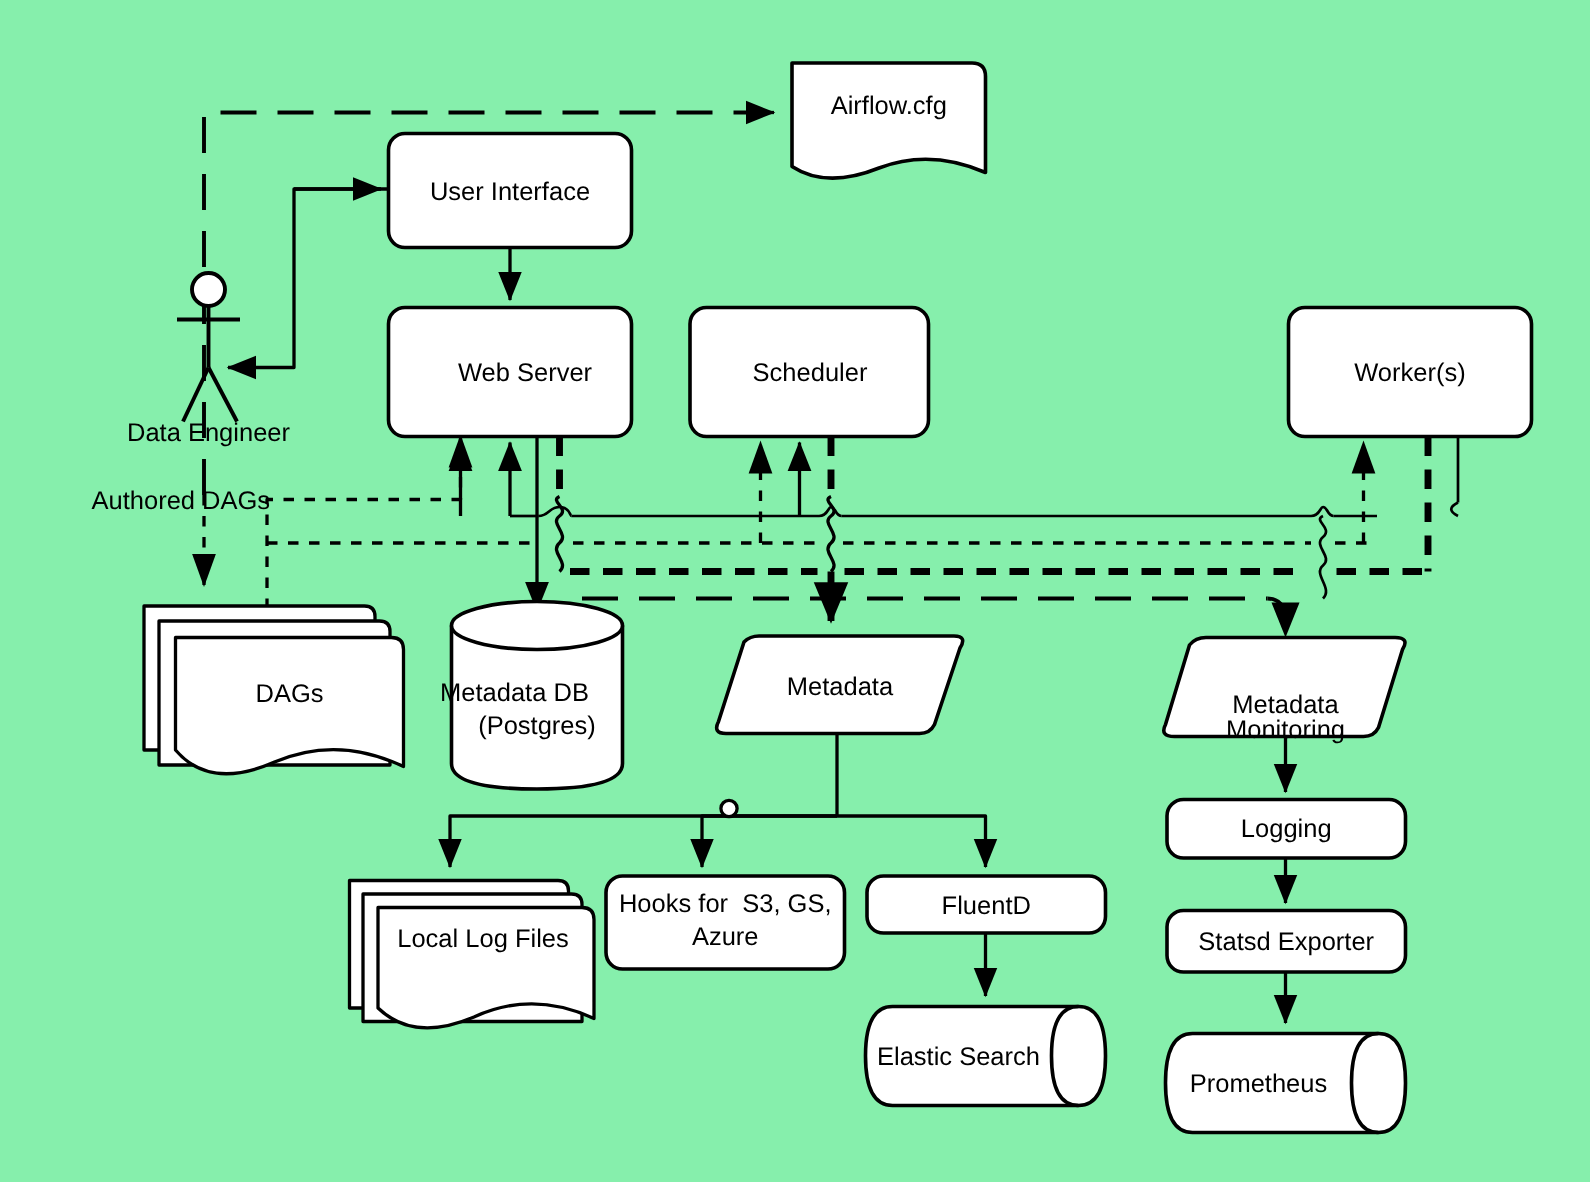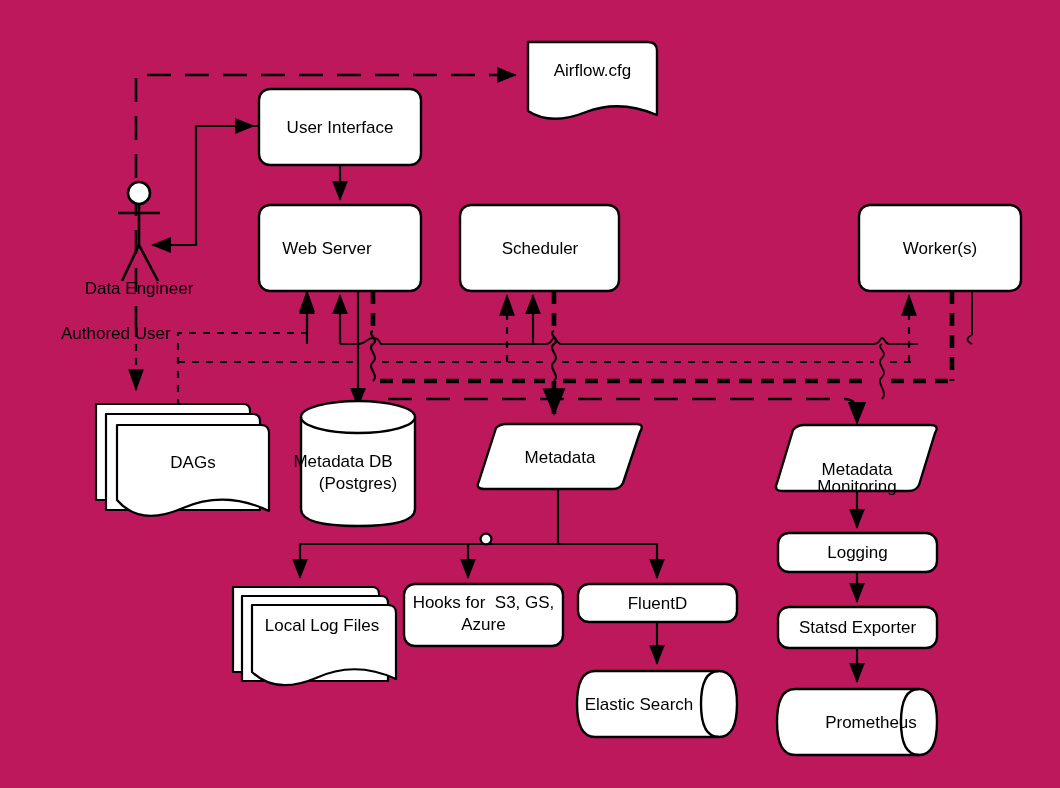--- a/index.html
+++ b/index.html
@@ -8,21 +8,21 @@
     padding: 0;
     background: #ffffff;
   }
   body {
     font-family: "Liberation Sans", sans-serif;
   }
   #diagram-root {
     position: relative;
     width: 1060px;
     height: 788px;
-    background: #be185d;
+    background: #86efac;
     overflow: hidden;
   }
   svg#diagram-svg {
     position: absolute;
     top: 0;
     left: 0;
     width: 1060px;
     height: 788px;
     display: block;
   }
@@ -344,29 +344,29 @@
       <path class="shape-fill" d="M795,689 L919,689 Q937,689 937,722 Q937,755 919,755 L795,755 Q777,755 777,722 Q777,689 795,689 Z"></path>
       <path class="nofill" d="M919,689 Q901,689 901,722 Q901,755 919,755"></path>
     </g>
 
   </svg>
 
   <div class="node-label" style="left:528px; top:60px; width:129px;">Airflow.cfg</div>
 
   <div class="node-label" style="left:259px; top:117px; width:162px;">User Interface</div>
 
-  <div class="node-label" style="left:242px; top:238px; width:170px;">Web Server</div>
+  <div class="node-label" style="left:265px; top:238px; width:170px;">Web Server</div>
 
   <div class="node-label" style="left:460px; top:238px; width:160px;">Scheduler</div>
 
   <div class="node-label" style="left:859px; top:238px; width:162px;">Worker(s)</div>
 
   <div class="node-label" style="left:58px; top:278px; width:162px;">Data Engineer</div>
 
-  <div class="edge-label" style="left:61px; top:324px;">Authored User</div>
+  <div class="edge-label" style="left:61px; top:324px;">Authored DAGs</div>
 
   <div class="node-label" style="left:117px; top:452px; width:152px;">DAGs</div>
 
   <div class="node-label" style="left:286px; top:451px; width:114px;">Metadata DB</div>
   <div class="node-label" style="left:301px; top:473px; width:114px;">(Postgres)</div>
 
   <div class="node-label" style="left:498px; top:447px; width:124px;">Metadata</div>
 
   <div class="node-label" style="left:795px; top:437px; width:124px;margin-top:39px;">Monitoring</div>
   <div class="node-label" style="left:795px; top:459px; width:124px;">Metadata</div>
@@ -377,15 +377,15 @@
   <div class="node-label" style="left:578px; top:593px; width:159px;">FluentD</div>
 
   <div class="node-label" style="left:402px; top:614px; width:163px;">Azure</div>
 
   <div class="node-label" style="left:577px; top:694px; width:124px;">Elastic Search</div>
 
   <div class="node-label" style="left:778px; top:542px; width:159px;">Logging</div>
 
   <div class="node-label" style="left:778px; top:617px; width:159px;">Statsd Exporter</div>
 
-  <div class="node-label" style="left:777px; top:712px; width:124px;margin-left:32px;">Prometheus</div>
+  <div class="node-label" style="left:777px; top:712px; width:124px;">Prometheus</div>
 
 </div>
 
 </body></html>

